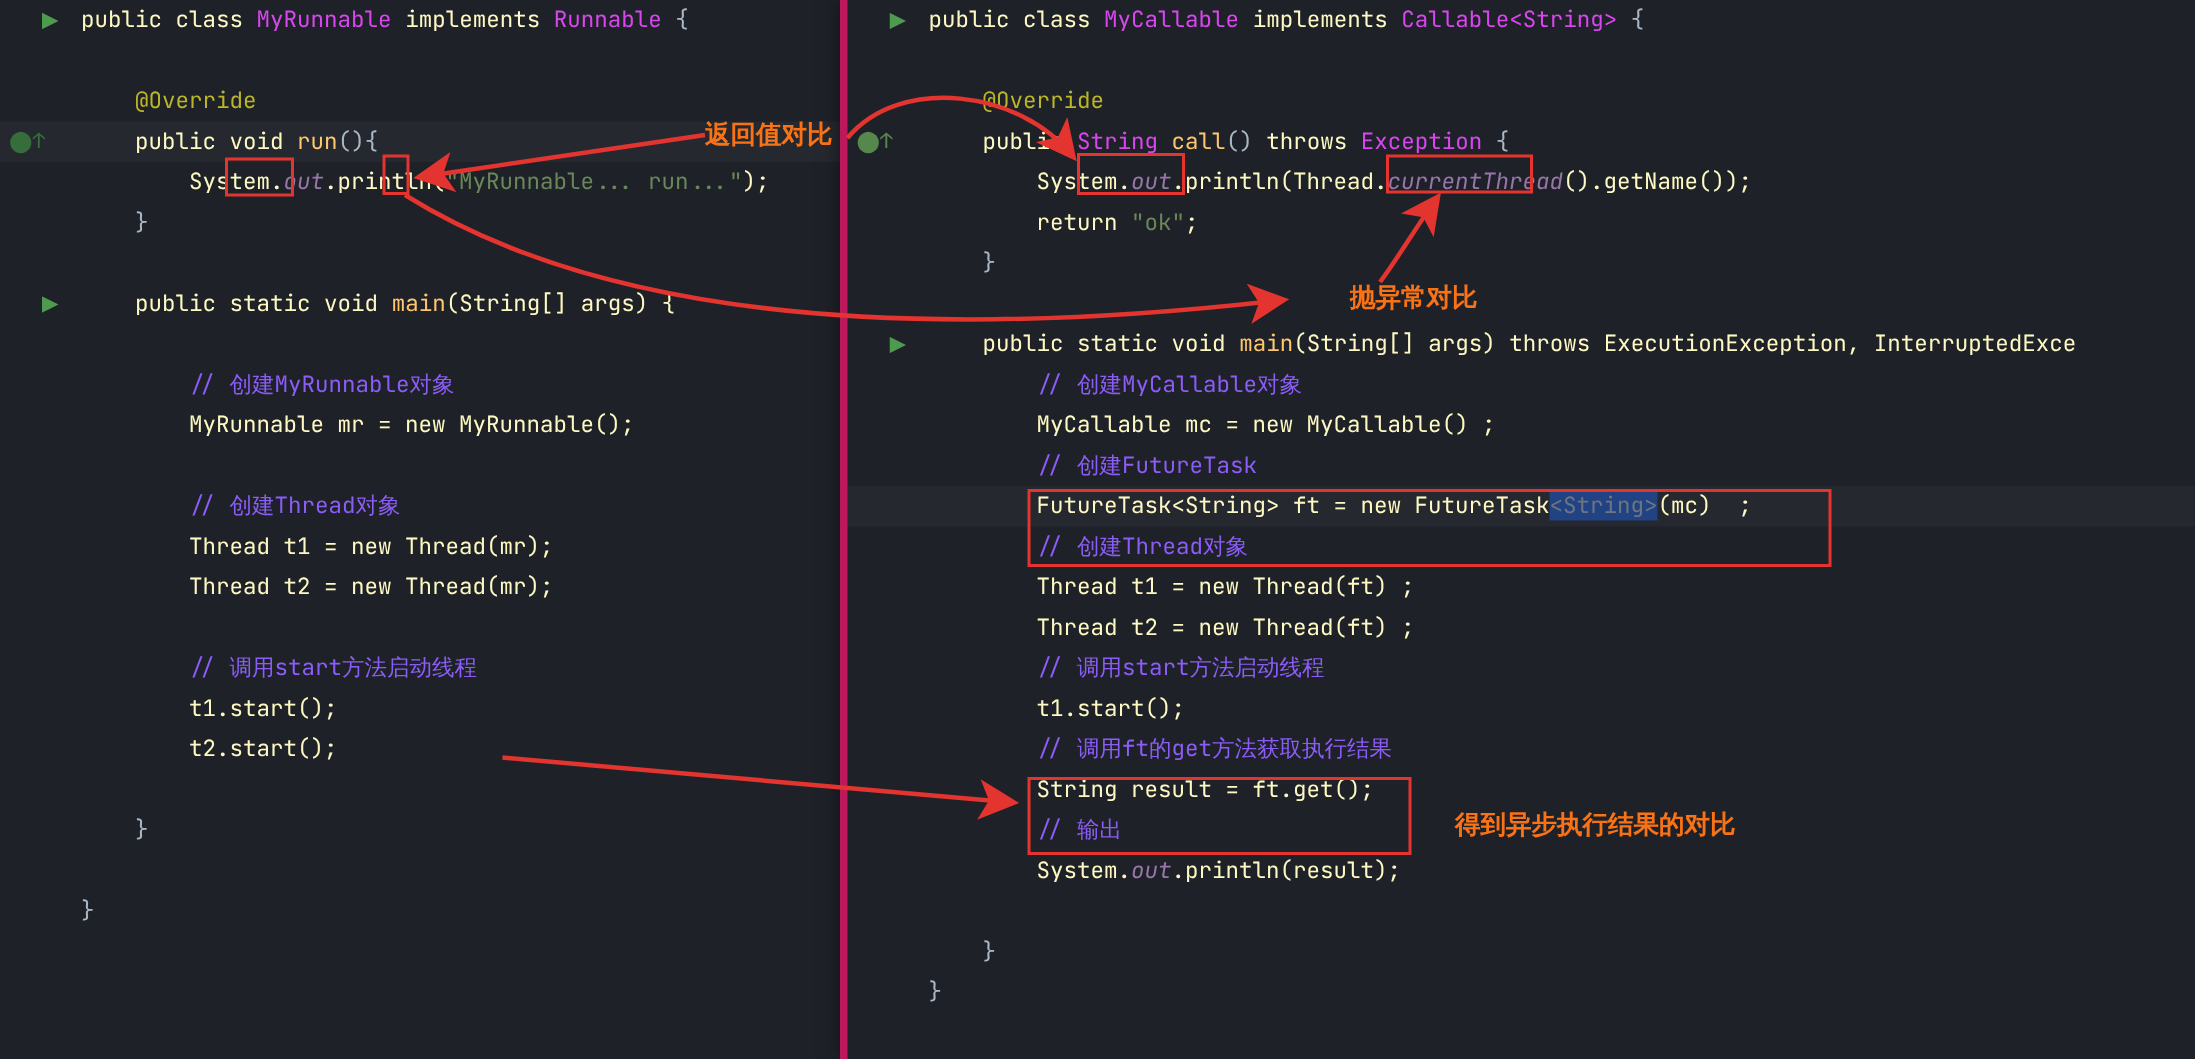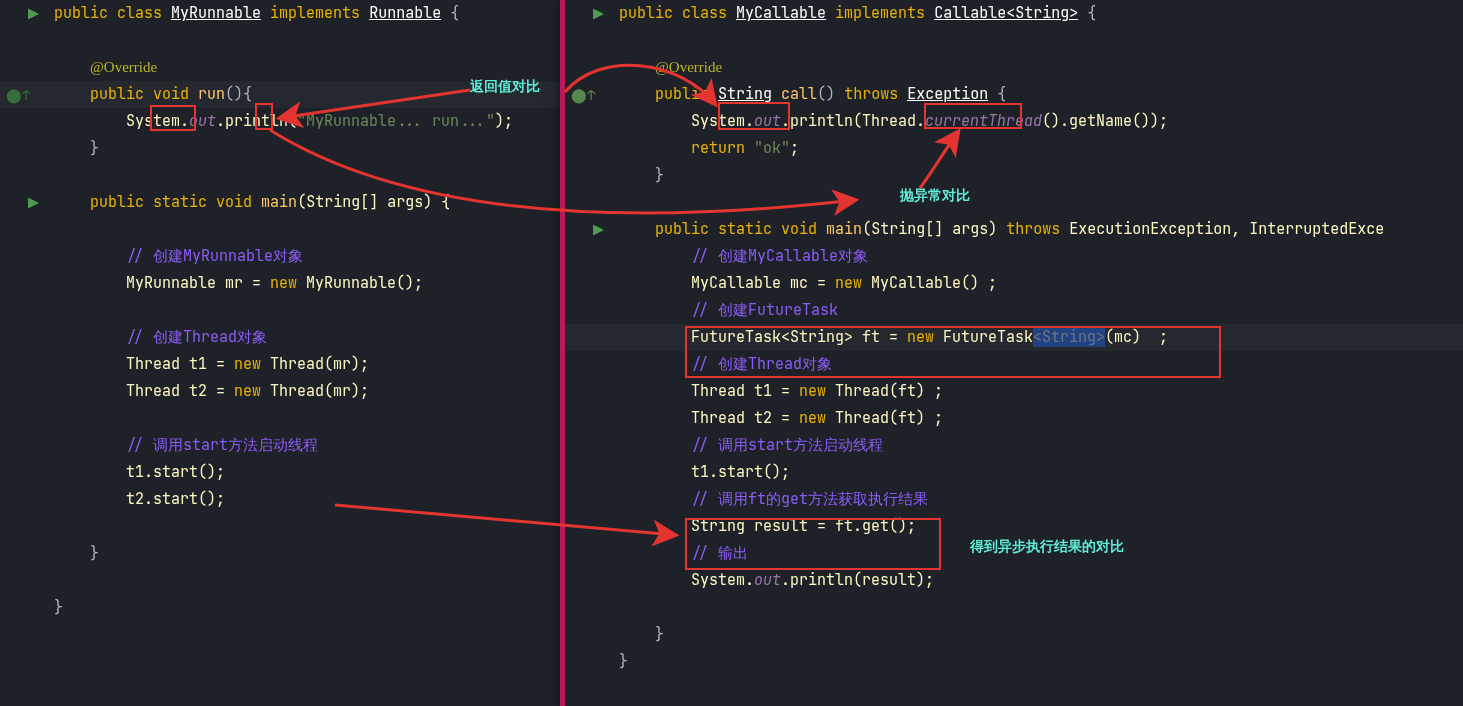--- a/index.html
+++ b/index.html
@@ -8,35 +8,35 @@
 #right-pane{left:560px;width:903px;border-left:5px solid #be185d;box-shadow:0 0 12px rgba(0,0,0,.5);}
 .row{display:flex;height:27px;line-height:27px;}
 .gutter{flex:0 0 44px;text-align:right;padding-right:6px;color:#4e5866;font-size:14px;position:relative;}
 .gut-ico{position:absolute;top:50%;transform:translateY(-50%);}
 .tri{left:28px;}
 .tri svg{display:block;}
 .cchg{left:6px;color:#366d3b;}
 .cchg2{left:6px;color:#56884d;} 
 .code{flex:1;white-space:pre;padding-left:4px;}
 
-.kw{color:#eab308;}
-.ty{color:#ffffff;text-decoration:underline;}
+.kw{color:#fef9c3;}
+.ty{color:#d946ef;}
 .fn{color:#ffc66d;}
 .str{color:#6a8759;}
 .cm{color:#8b5cf6;}
 .fld{color:#9876aa;font-style:italic;}
-.ann{color:#bbb529;font-family:Liberation Serif, serif;}
+.ann{color:#bbb529;}
 .id{color:#fef9c3;}
 .op{color:#a9b7c6;}
 .hl-line{background:rgba(255,255,255,.03);}
 .sel{background:#214283;}
 .pale{color:#6e7581;}
 
 .redbox{position:absolute;border:2px solid #e3342f;box-sizing:border-box;pointer-events:none;}
-.redtxt{position:absolute;color:#5eead4;font-weight:600;font-size:14px;font-family:Liberation Sans, sans-serif;pointer-events:none;}
+.redtxt{position:absolute;color:#f97316;font-weight:600;font-size:17px;font-family:Liberation Sans, sans-serif;pointer-events:none;}
 svg.arrow{position:absolute;pointer-events:none;}
 </style>
 </head>
 <body>
 
 <div class="editor" id="left-pane">
   <div class="row">
     <div class="gutter">
         <span class="gut-ico tri">
           <svg width="11" height="11">

